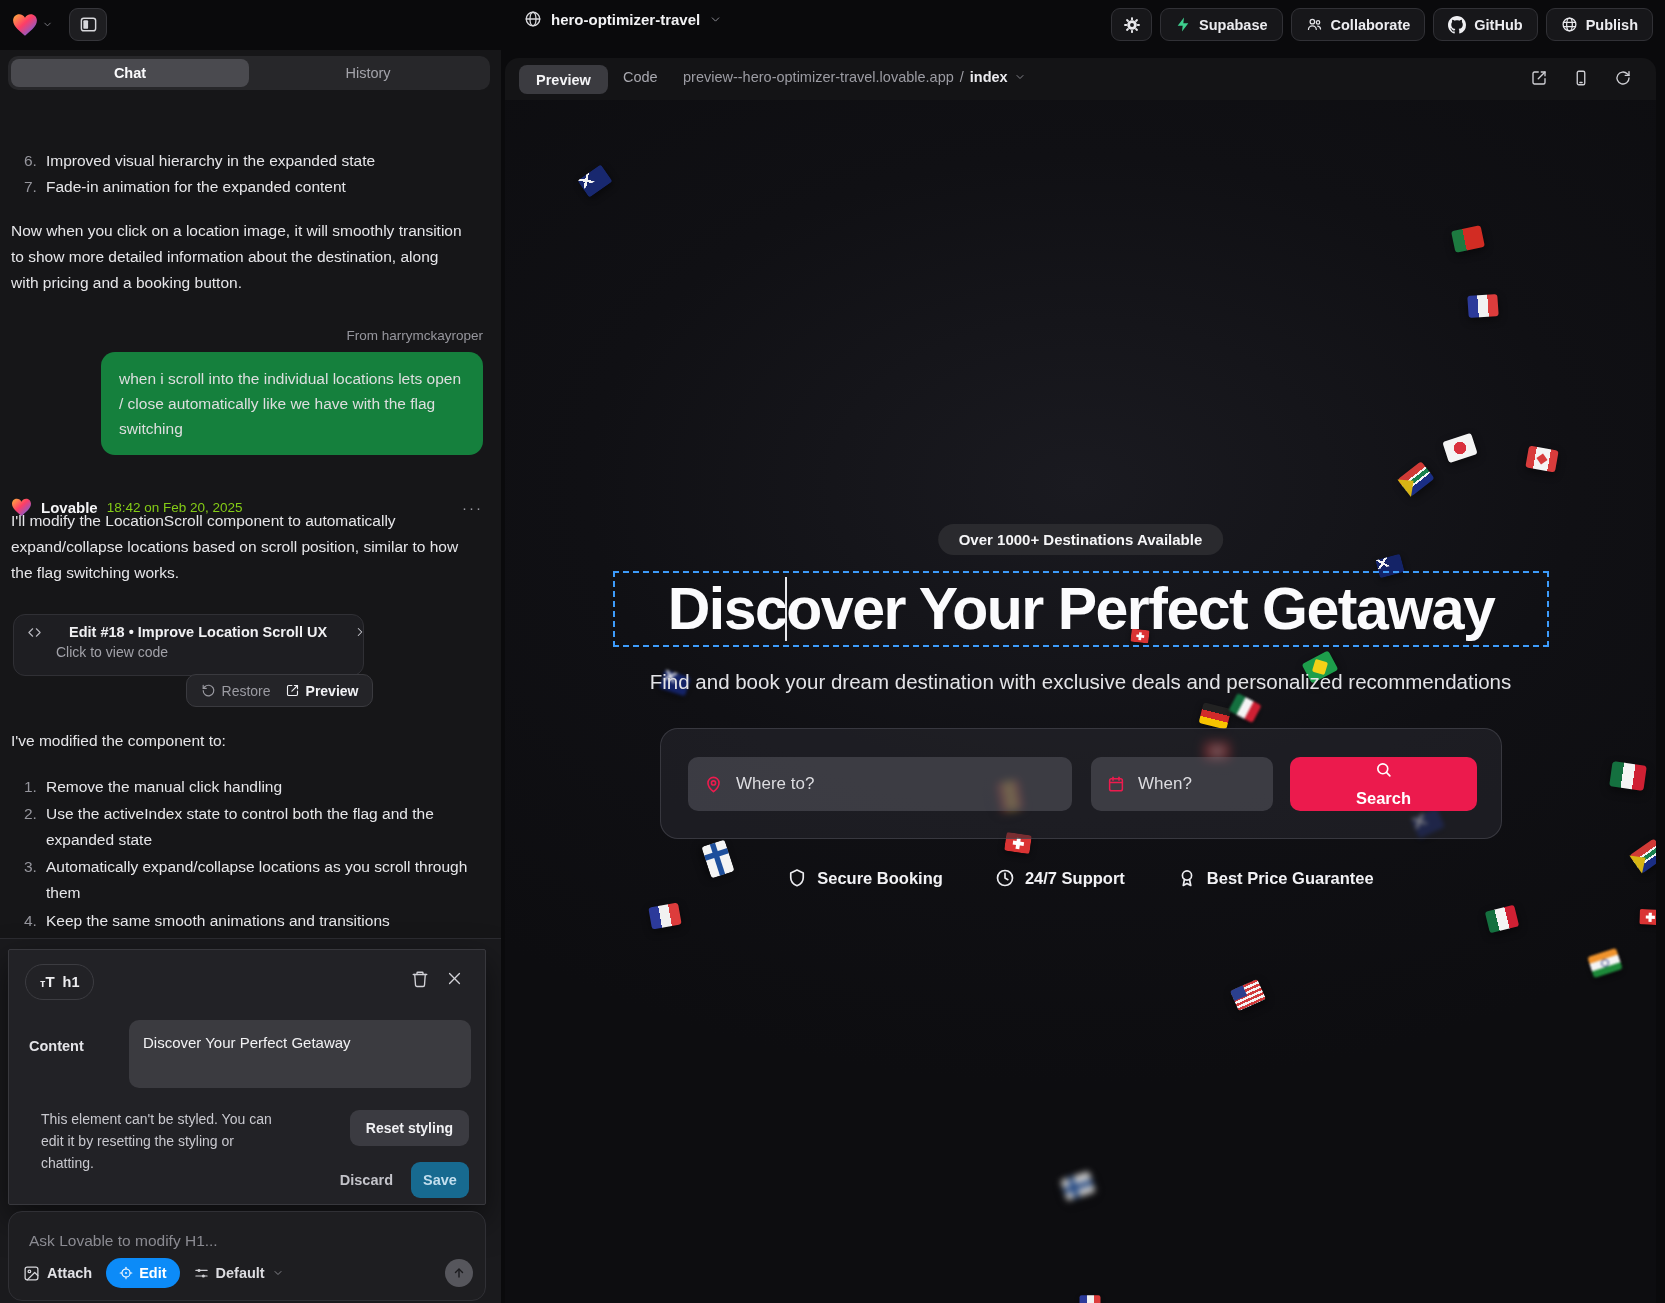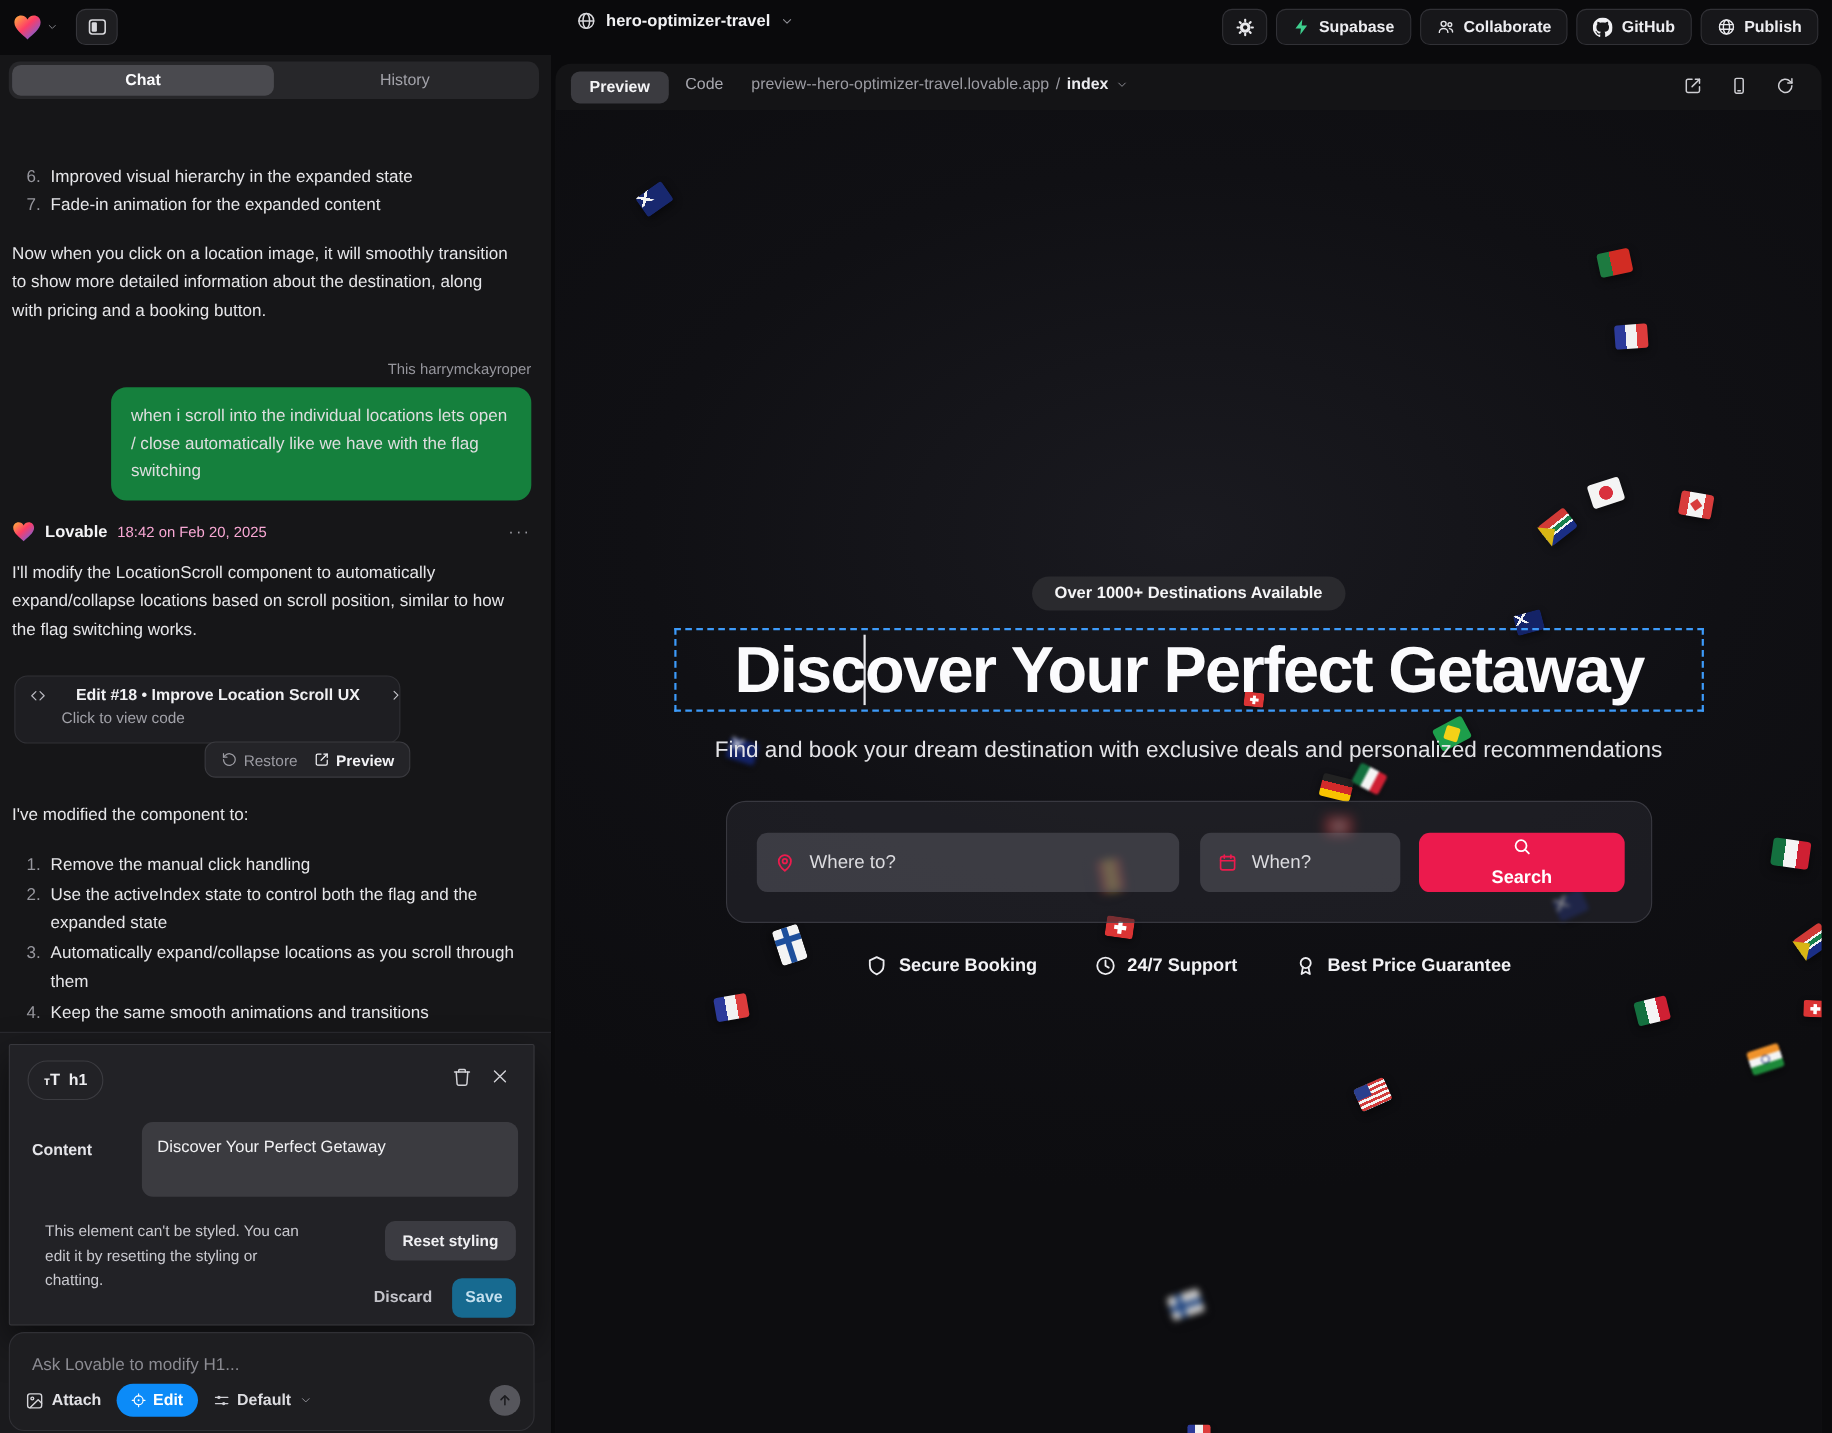--- a/index.html
+++ b/index.html
@@ -33,23 +33,23 @@
   .tab.active { background:#4a4a4f; color:#fbfbfd; font-weight:600; }
 
   .chat { position:absolute; left:0; top:46px; width:501px; bottom:0; overflow:hidden; font-size:15.5px; }
   .msg-p { position:absolute; left:11px; width:452px; line-height:26px; color:#e6e6e9; }
   .olist-item { position:absolute; left:0; width:470px; line-height:26px; }
   .olist-item .n { position:absolute; left:24px; color:#96969d; }
   .olist-item .t { display:block; margin-left:46px; color:#e6e6e9; }
   .from-label { position:absolute; right:18px; text-align:right; font-size:13.5px; color:#96969d; }
   .user-bubble { position:absolute; left:101px; width:382px; background:#15803d; border-radius:14px;
     padding:14px 18px; line-height:25px; color:#dededf; }
-  .lov-row { position:absolute; left:11px; width:472px; display:flex; align-items:center; gap:9px; }
+  .lov-row { position:absolute; left:11px; width:472px; display:flex; align-items:center; gap:9px;margin-top:24px; }
   .lov-row .lname { font-weight:700; font-size:15px; color:#f4f4f6; }
-  .lov-row .ltime { font-size:13.5px; color:#f9a8d4; }
+  .lov-row .ltime { font-size:13.5px; color:#84cc16; }
   .lov-row .lmenu { margin-left:auto; color:#9a9aa1; letter-spacing:2px; font-size:15px; }
 
   .edit-card { position:absolute; left:13px; width:351px; height:62px; background:#1e1e22; border:1px solid #303035;
     border-radius:12px; padding:9px 12px; }
   .ec-title-row { display:flex; align-items:center; gap:26px; }
   .ec-title { font-size:14.5px; font-weight:700; color:#f0f0f3; white-space:nowrap; }
   .ec-chev { margin-left:auto; color:#c7c7cd; }
   .ec-sub { margin-left:30px; margin-top:4px; font-size:14px; color:#a2a2a9; }
   .rp-pill { position:absolute; left:186px; width:187px; height:33px; background:#242428; border:1px solid #3a3a3f;
     border-radius:10px; display:flex; align-items:center; justify-content:center; gap:14px; font-size:14px; }
@@ -281,21 +281,21 @@
         <span class="n">6.</span>
           <span class="t">Improved visual hierarchy in the expanded state</span>
       </div>
       <div class="olist-item" style="top:78px">
         <span class="n">7.</span>
           <span class="t">Fade-in animation for the expanded content</span>
       </div>
 
       <div class="msg-p" style="top:122px">Now when you click on a location image, it will smoothly transition to show more detailed information about the destination, along with pricing and a booking button.</div>
 
-      <div class="from-label" style="top:232px">This harrymckayroper</div>
+      <div class="from-label" style="top:232px">From harrymckayroper</div>
 
       <div class="user-bubble" style="top:256px">when i scroll into the individual locations lets open / close automatically like we have with the flag switching</div>
 
       <div class="lov-row" style="top:378px">
         <span>
           <svg width="21" height="19" viewBox="0 0 24 22">
             <path d="M12 21 C8 17 1 12.5 1 6.8 C1 3.2 3.8 1 6.6 1 C8.9 1 11 2.3 12 4.2 C13 2.3 15.1 1 17.4 1 C20.2 1 23 3.2 23 6.8 C23 12.5 16 17 12 21 Z" fill="url(#hg)"></path>
           </svg>
         </span>
         <span class="lname">Lovable</span>

